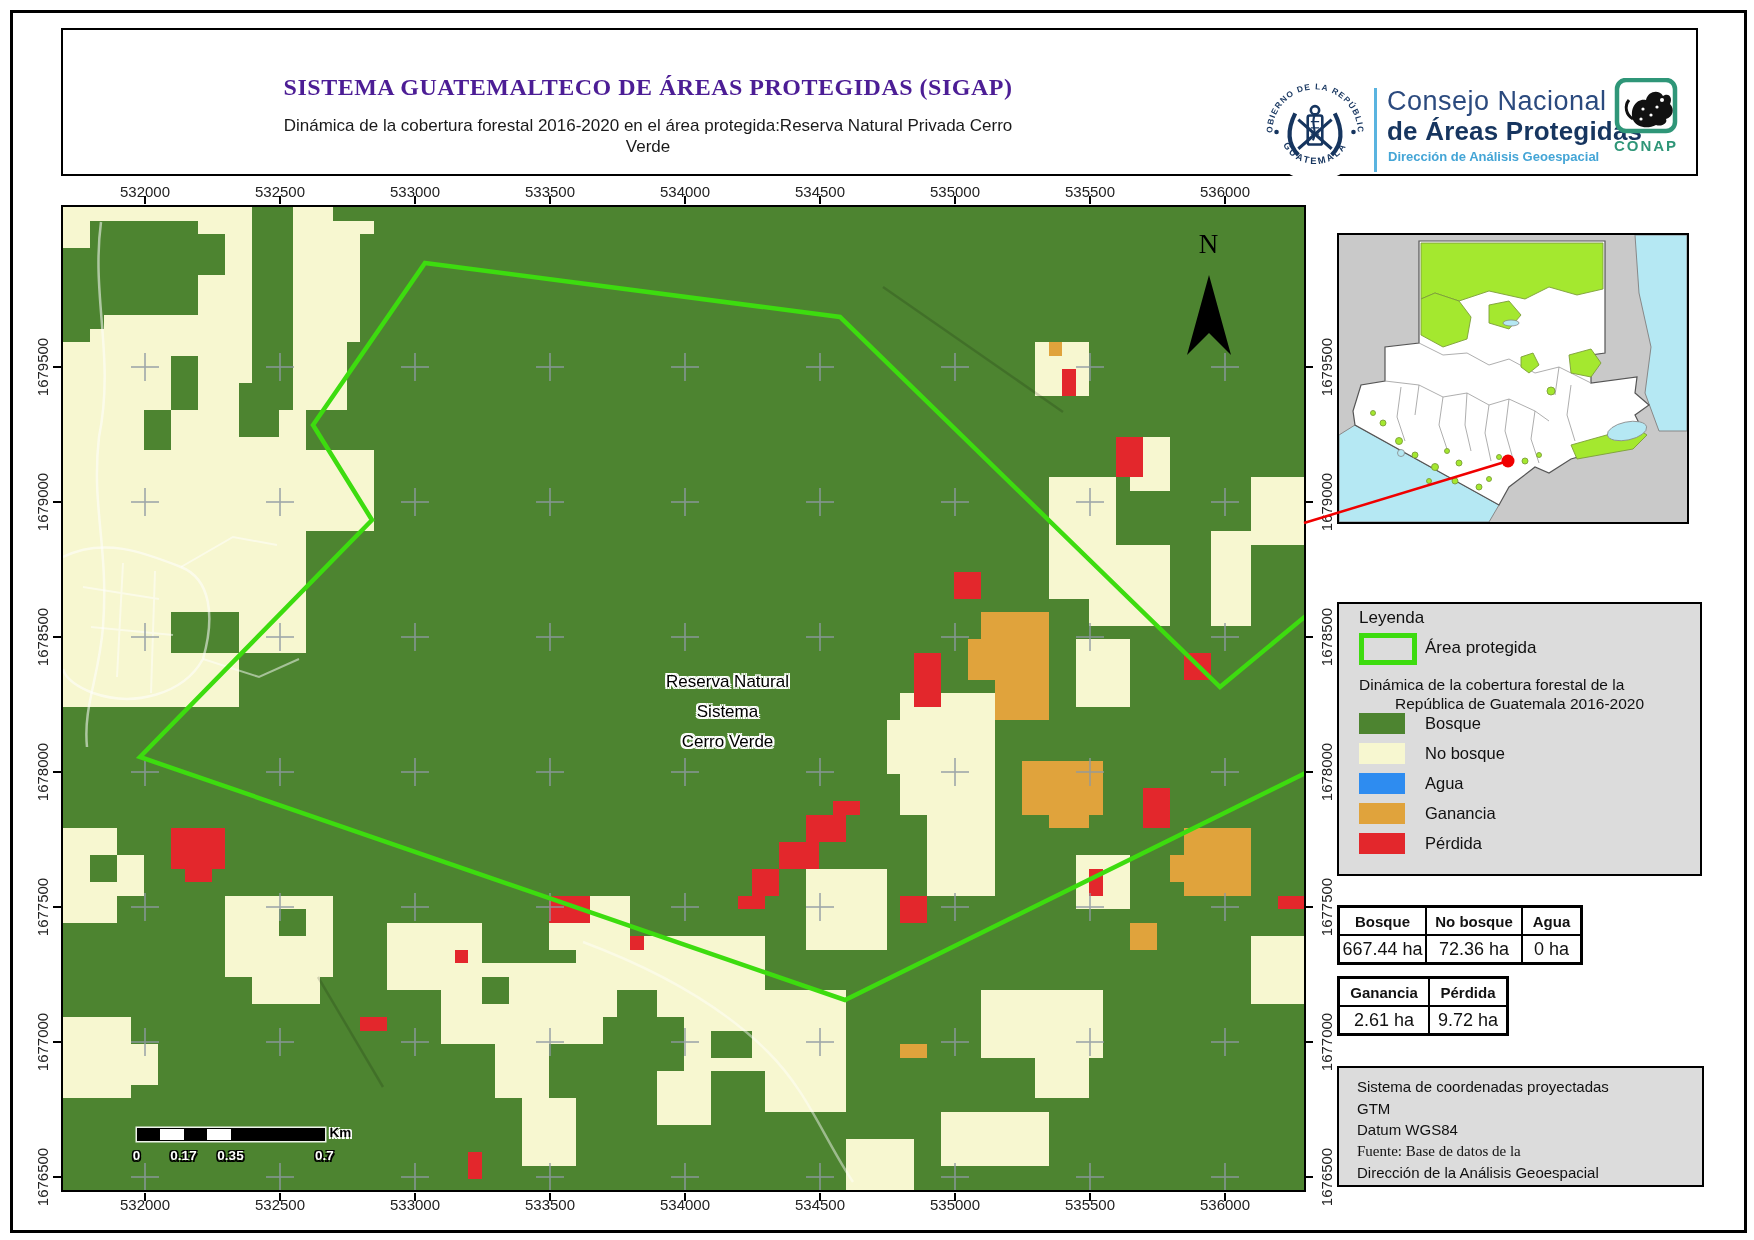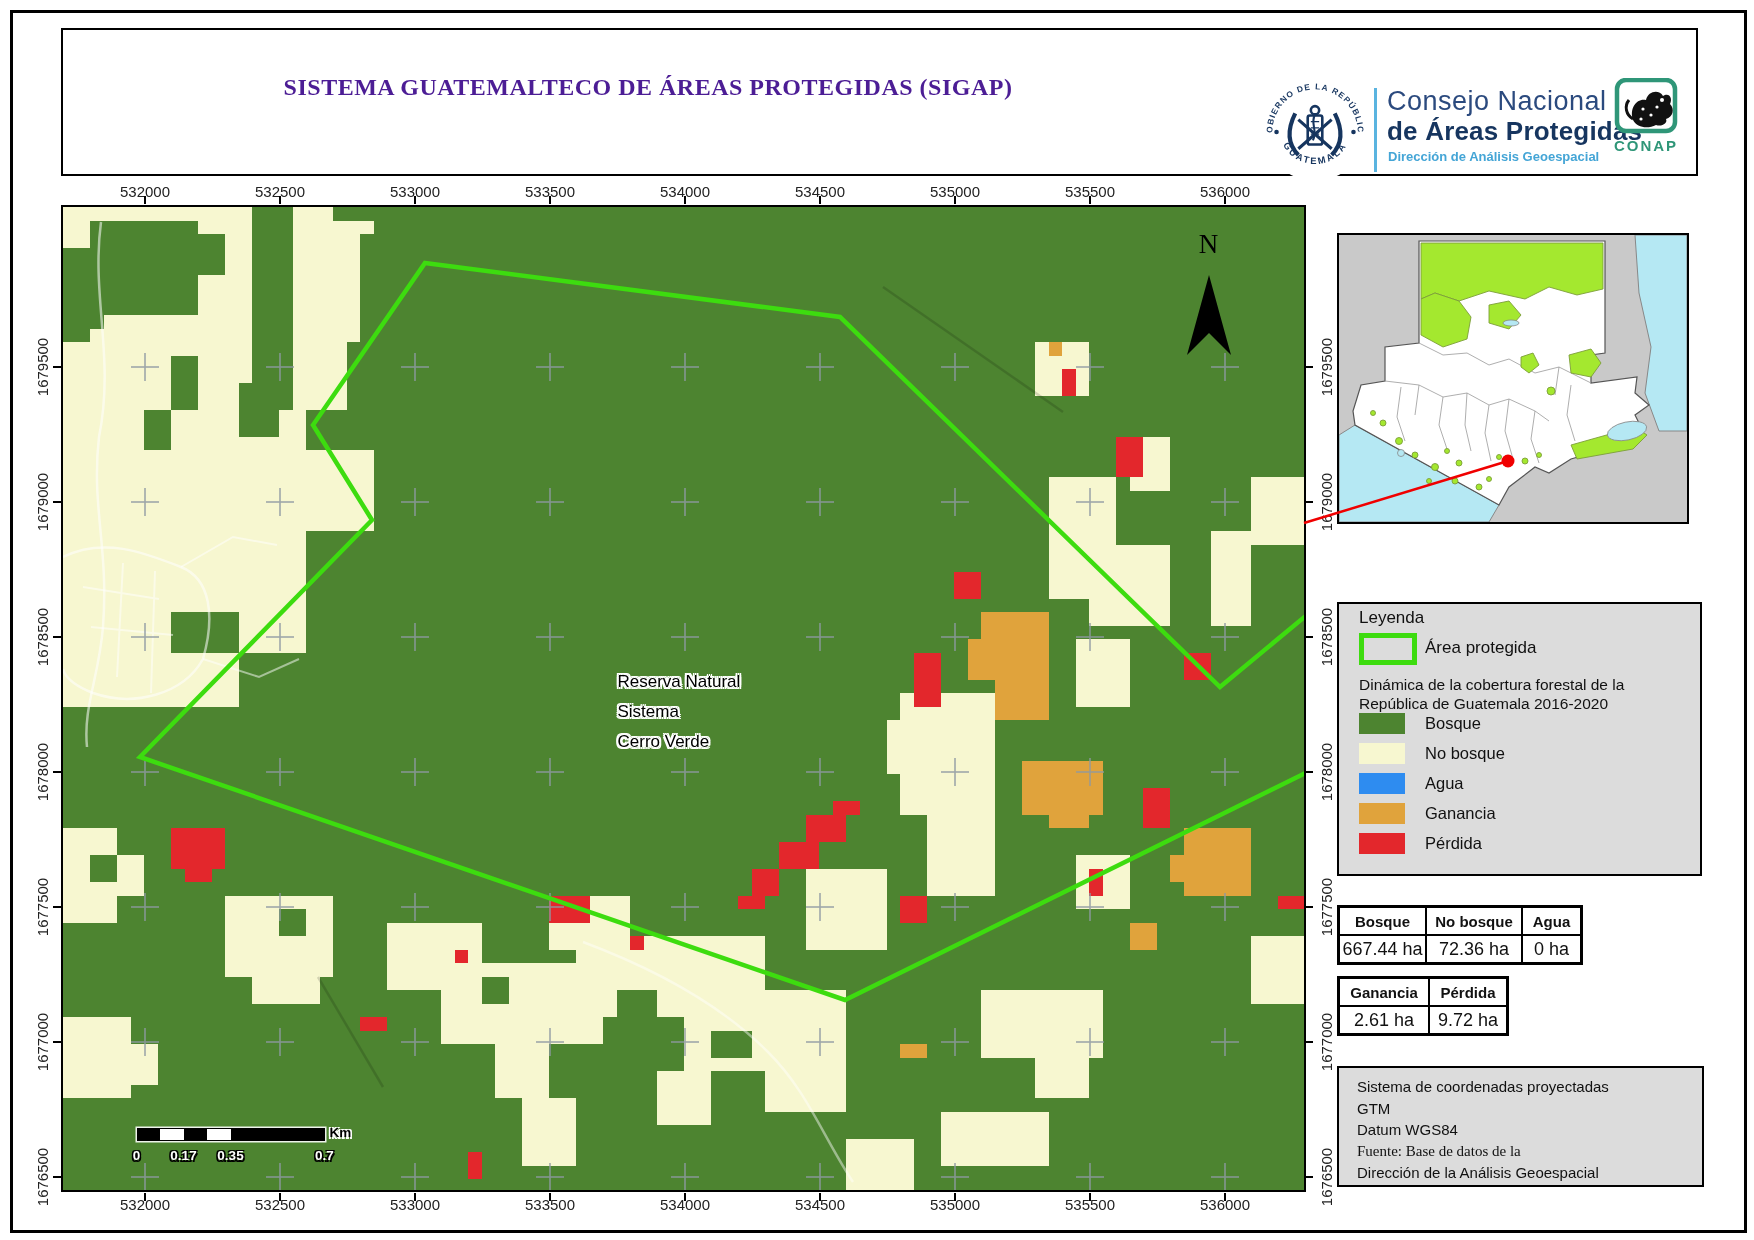--- a/index.html
+++ b/index.html
@@ -23,21 +23,21 @@
   #org-line3{left:1325px;top:119px;font-size:13px;font-weight:bold;color:#44a5d6;}
   #conap-svg{left:1550px;top:48px;}
   
   #map-frame{left:60.5px;top:204.5px;width:1241px;height:983px;border:2.5px solid #000;background:var(--c-forest);}
   #map-svg{position:absolute;left:0;top:0;}
   .xtick{position:absolute;width:80px;text-align:center;font-size:15px;color:#222;}
   .ytick{position:absolute;width:80px;height:16px;text-align:center;font-size:15px;color:#222;transform:rotate(-90deg);}
   .tickmark{position:absolute;background:#000;}
   .nb{fill:var(--c-nb);} .fo{fill:var(--c-forest);} .rd{fill:var(--c-loss);} .or{fill:var(--c-gain);}
   #north-letter{left:1128px;top:22px;width:36px;text-align:center;font-family:"Liberation Serif", serif;font-size:27px;color:#000;}
-  #area-label{left:555px;top:460px;width:220px;text-align:left;font-size:17px;line-height:30px;color:#000;
+  #area-label{left:555px;top:460px;width:220px;text-align:center;font-size:17px;line-height:30px;color:#000;
     text-shadow:-2px -2px 0 #fff,2px -2px 0 #fff,-2px 2px 0 #fff,2px 2px 0 #fff,0 -2px 0 #fff,0 2px 0 #fff,-2px 0 0 #fff,2px 0 0 #fff;}
   
   #scalebar{left:74px;top:921px;width:188px;height:13px;background:#000;box-shadow:0 0 0 1.5px rgba(255,255,255,.9);}
   .sb-white{position:absolute;top:1px;height:11px;background:#fff;}
   .sb-label{position:absolute;top:941px;width:60px;text-align:center;font-size:13.5px;font-weight:bold;color:#fff;
     text-shadow:-1.5px -1.5px 0 #000,1.5px -1.5px 0 #000,-1.5px 1.5px 0 #000,1.5px 1.5px 0 #000;}
   #sb-unit{left:267px;top:918px;font-size:13.5px;font-weight:bold;color:#000;
     text-shadow:-1.5px -1.5px 0 #fff,1.5px -1.5px 0 #fff,-1.5px 1.5px 0 #fff,1.5px 1.5px 0 #fff;}
   
   #inset-frame{left:1337px;top:233px;width:348px;height:287px;border:2px solid #000;background:#c9c9c9;}
@@ -61,20 +61,21 @@
   .proj-line{position:absolute;left:1357px;font-size:15px;}
 </style>
 </head>
 <body style="--c-forest: #4d8430; --c-nb: #f7f7d0; --c-loss: #e3272c; --c-gain: #e0a33c; --c-bound: #3ddc0f; --c-inlime: #a4e82f; --c-inwater: #b5e8f3; --c-panel: #dcdcdc; --c-locator: #f00000;">
 
 <div class="abs" id="page-border"></div>
 
 <div class="abs" id="title-panel">
   <div class="abs" id="title-text-wrap">
     <div id="page-title">SISTEMA GUATEMALTECO DE ÁREAS PROTEGIDAS  (SIGAP)</div>
+    <div id="page-subtitle">Dinámica de la cobertura forestal 2016-2020 en el área protegida:Reserva Natural Privada Cerro Verde</div>
   </div>
 
   <svg class="abs" id="emblem-svg" width="104" height="104" viewBox="0 0 100 100">
     <defs>
       <path id="arcT" d="M 9,52 A 41,41 0 1 1 91,52" fill="none"></path>
       <path id="arcB" d="M 16,56 A 35,35 0 0 0 84,56" fill="none"></path>
     </defs>
     <circle cx="50" cy="50" r="49" fill="#ffffff"></circle>
     <text font-size="8" font-weight="bold" fill="#16355f" letter-spacing="1.1">
       <textPath href="#arcT" startOffset="50%" text-anchor="middle">GOBIERNO DE LA REPÚBLICA</textPath>
@@ -484,21 +485,21 @@
 <svg class="abs" id="locator-svg" width="260" height="100" viewBox="0 0 260 100">
   <line x1="14" y1="78" x2="218" y2="16" style="stroke:var(--c-locator)" stroke-width="2.5"></line>
   <circle cx="218" cy="16" r="6.5" style="fill:var(--c-locator)"></circle>
 </svg>
 
 <div class="abs" id="legend-panel"></div>
 <div class="abs" id="legend-title">Leyenda</div>
 <div class="abs" id="protected-swatch"></div>
 <div class="abs" id="protected-label">Área protegida</div>
 <div class="abs dyn-line" style="top:676px;">Dinámica de la cobertura forestal de la</div>
-<div class="abs dyn-line" style="top:695px;">República de Guatemala 2016-2020</div>
+<div class="abs dyn-line" style="top:695px;margin-left:36px;">República de Guatemala 2016-2020</div>
 <div class="abs" id="legend-classes">
     <div class="lg-row">
       <span class="lg-swatch" style="background: rgb(77, 132, 48);"></span>
       <span class="lg-label">Bosque</span>
     </div>
     <div class="lg-row">
       <span class="lg-swatch" style="background: rgb(247, 247, 208);"></span>
       <span class="lg-label">No bosque</span>
     </div>
     <div class="lg-row">

